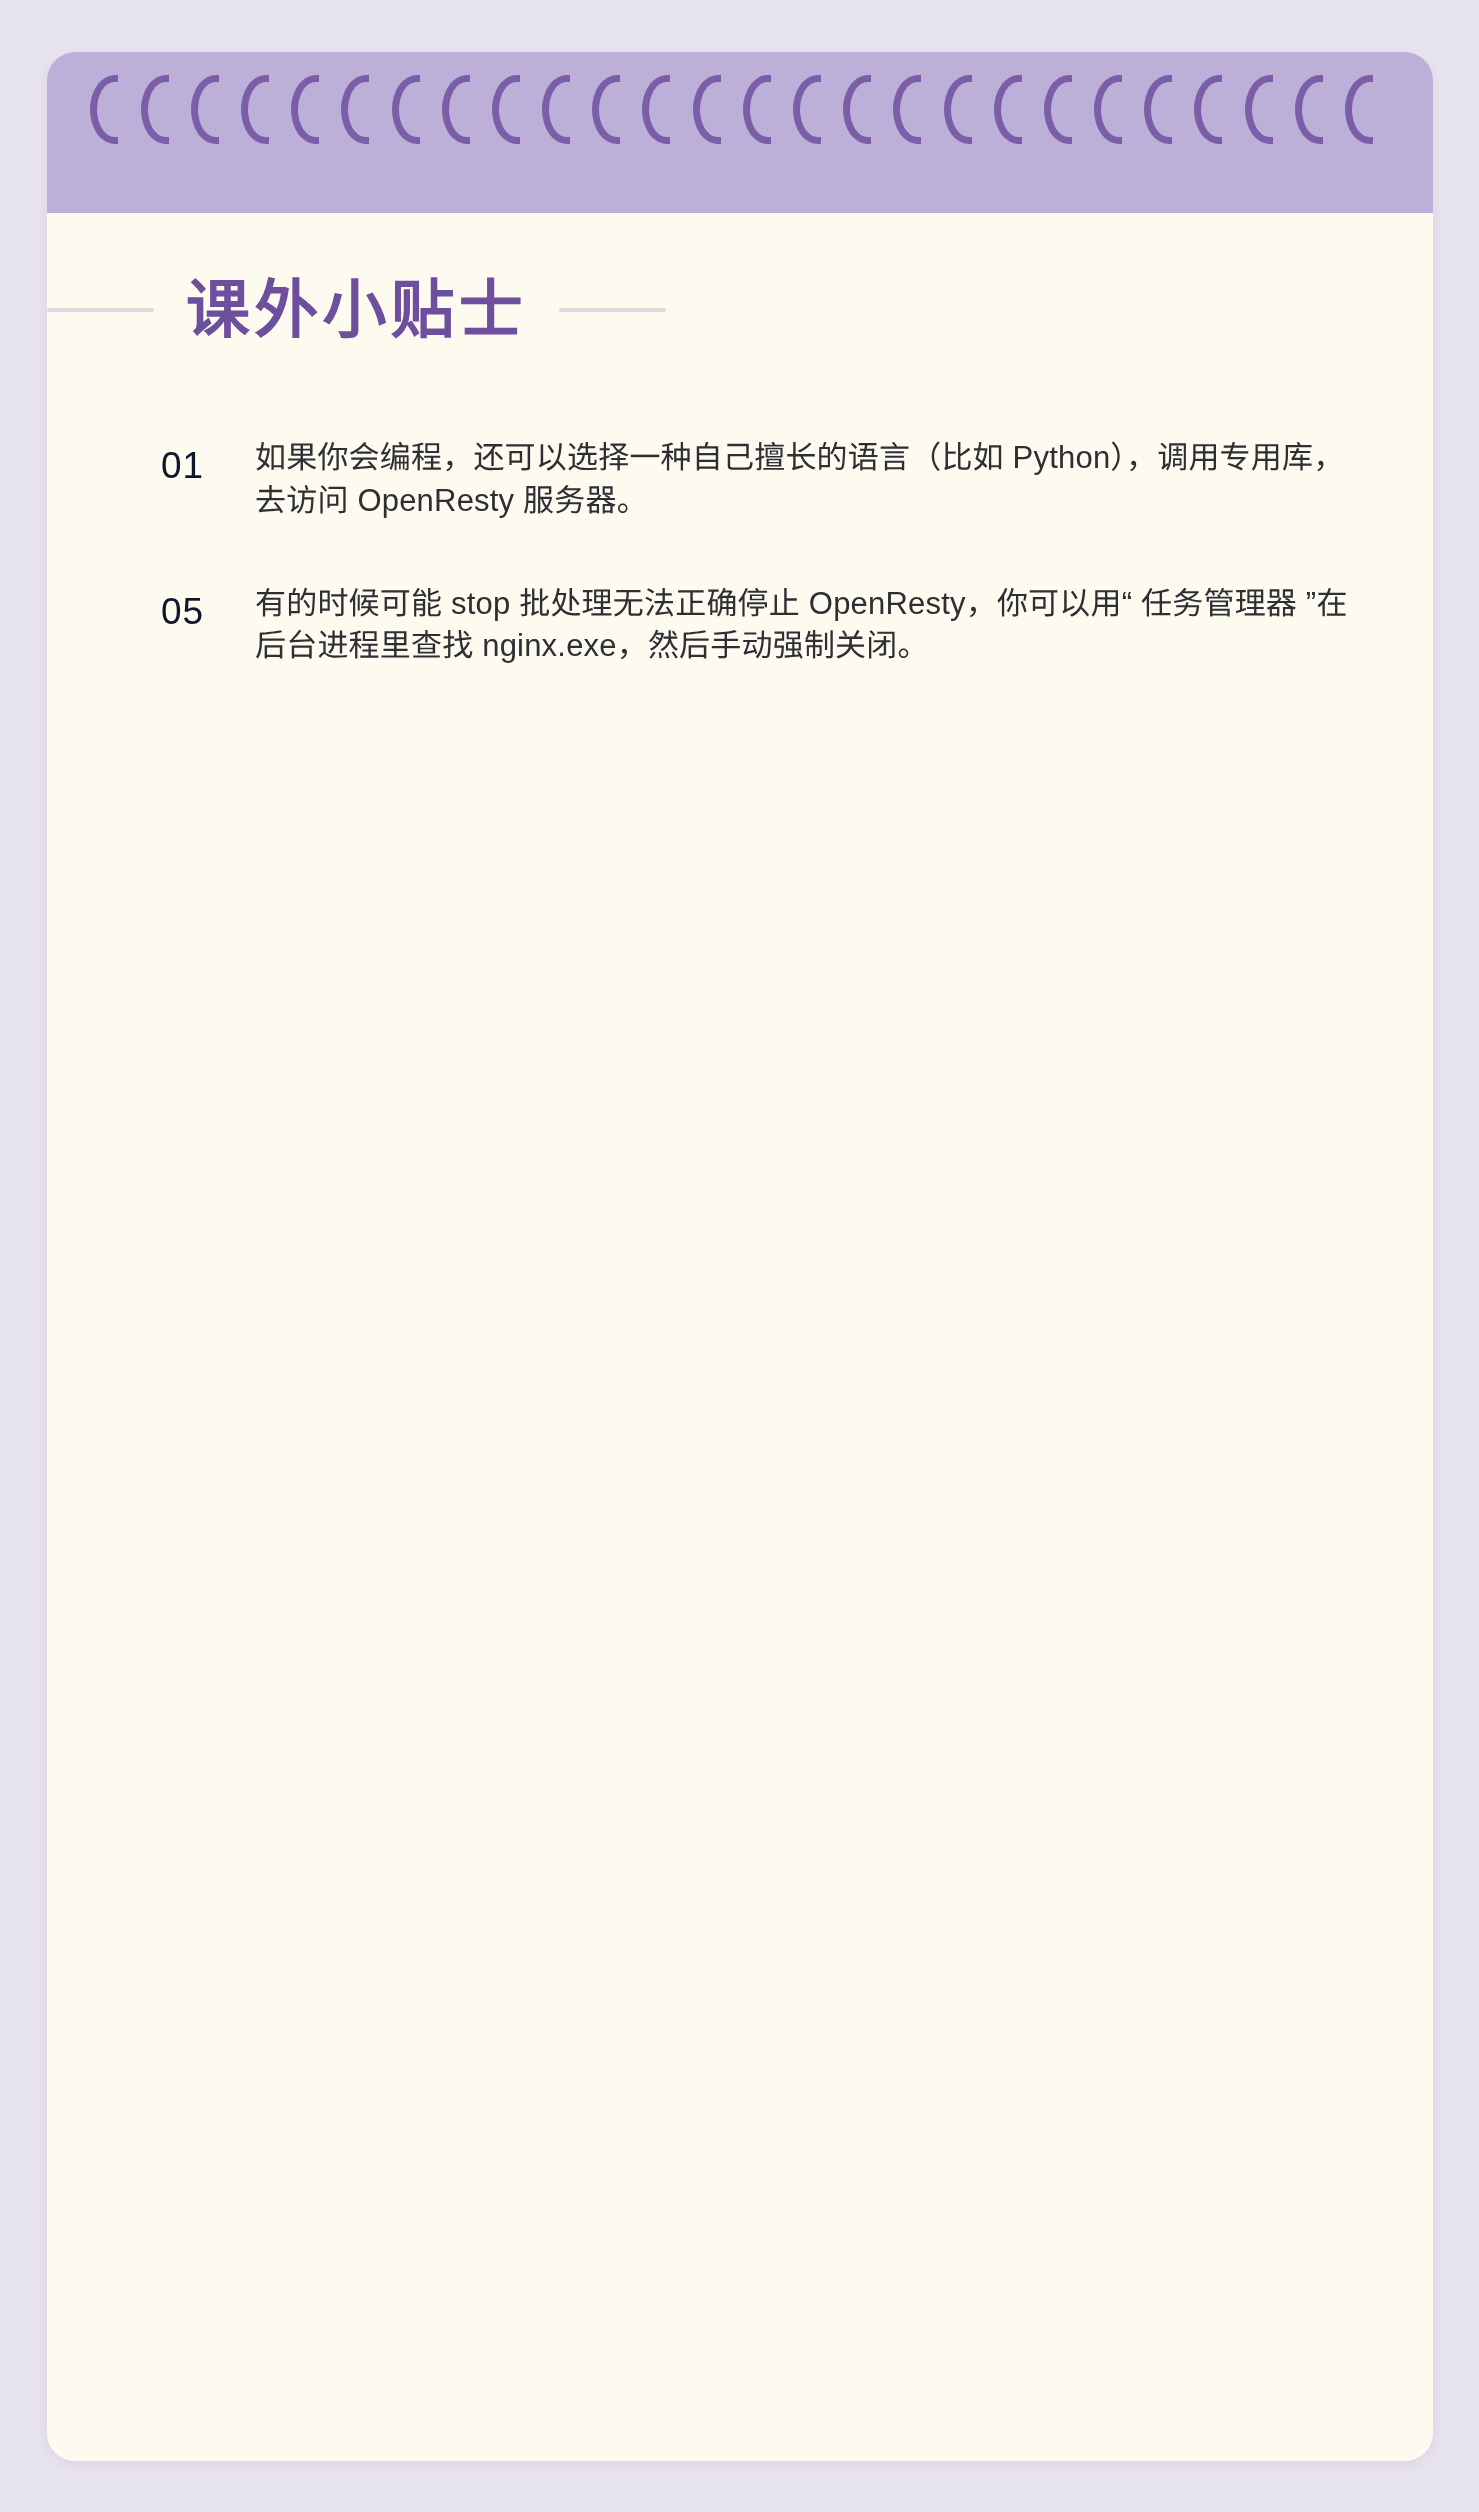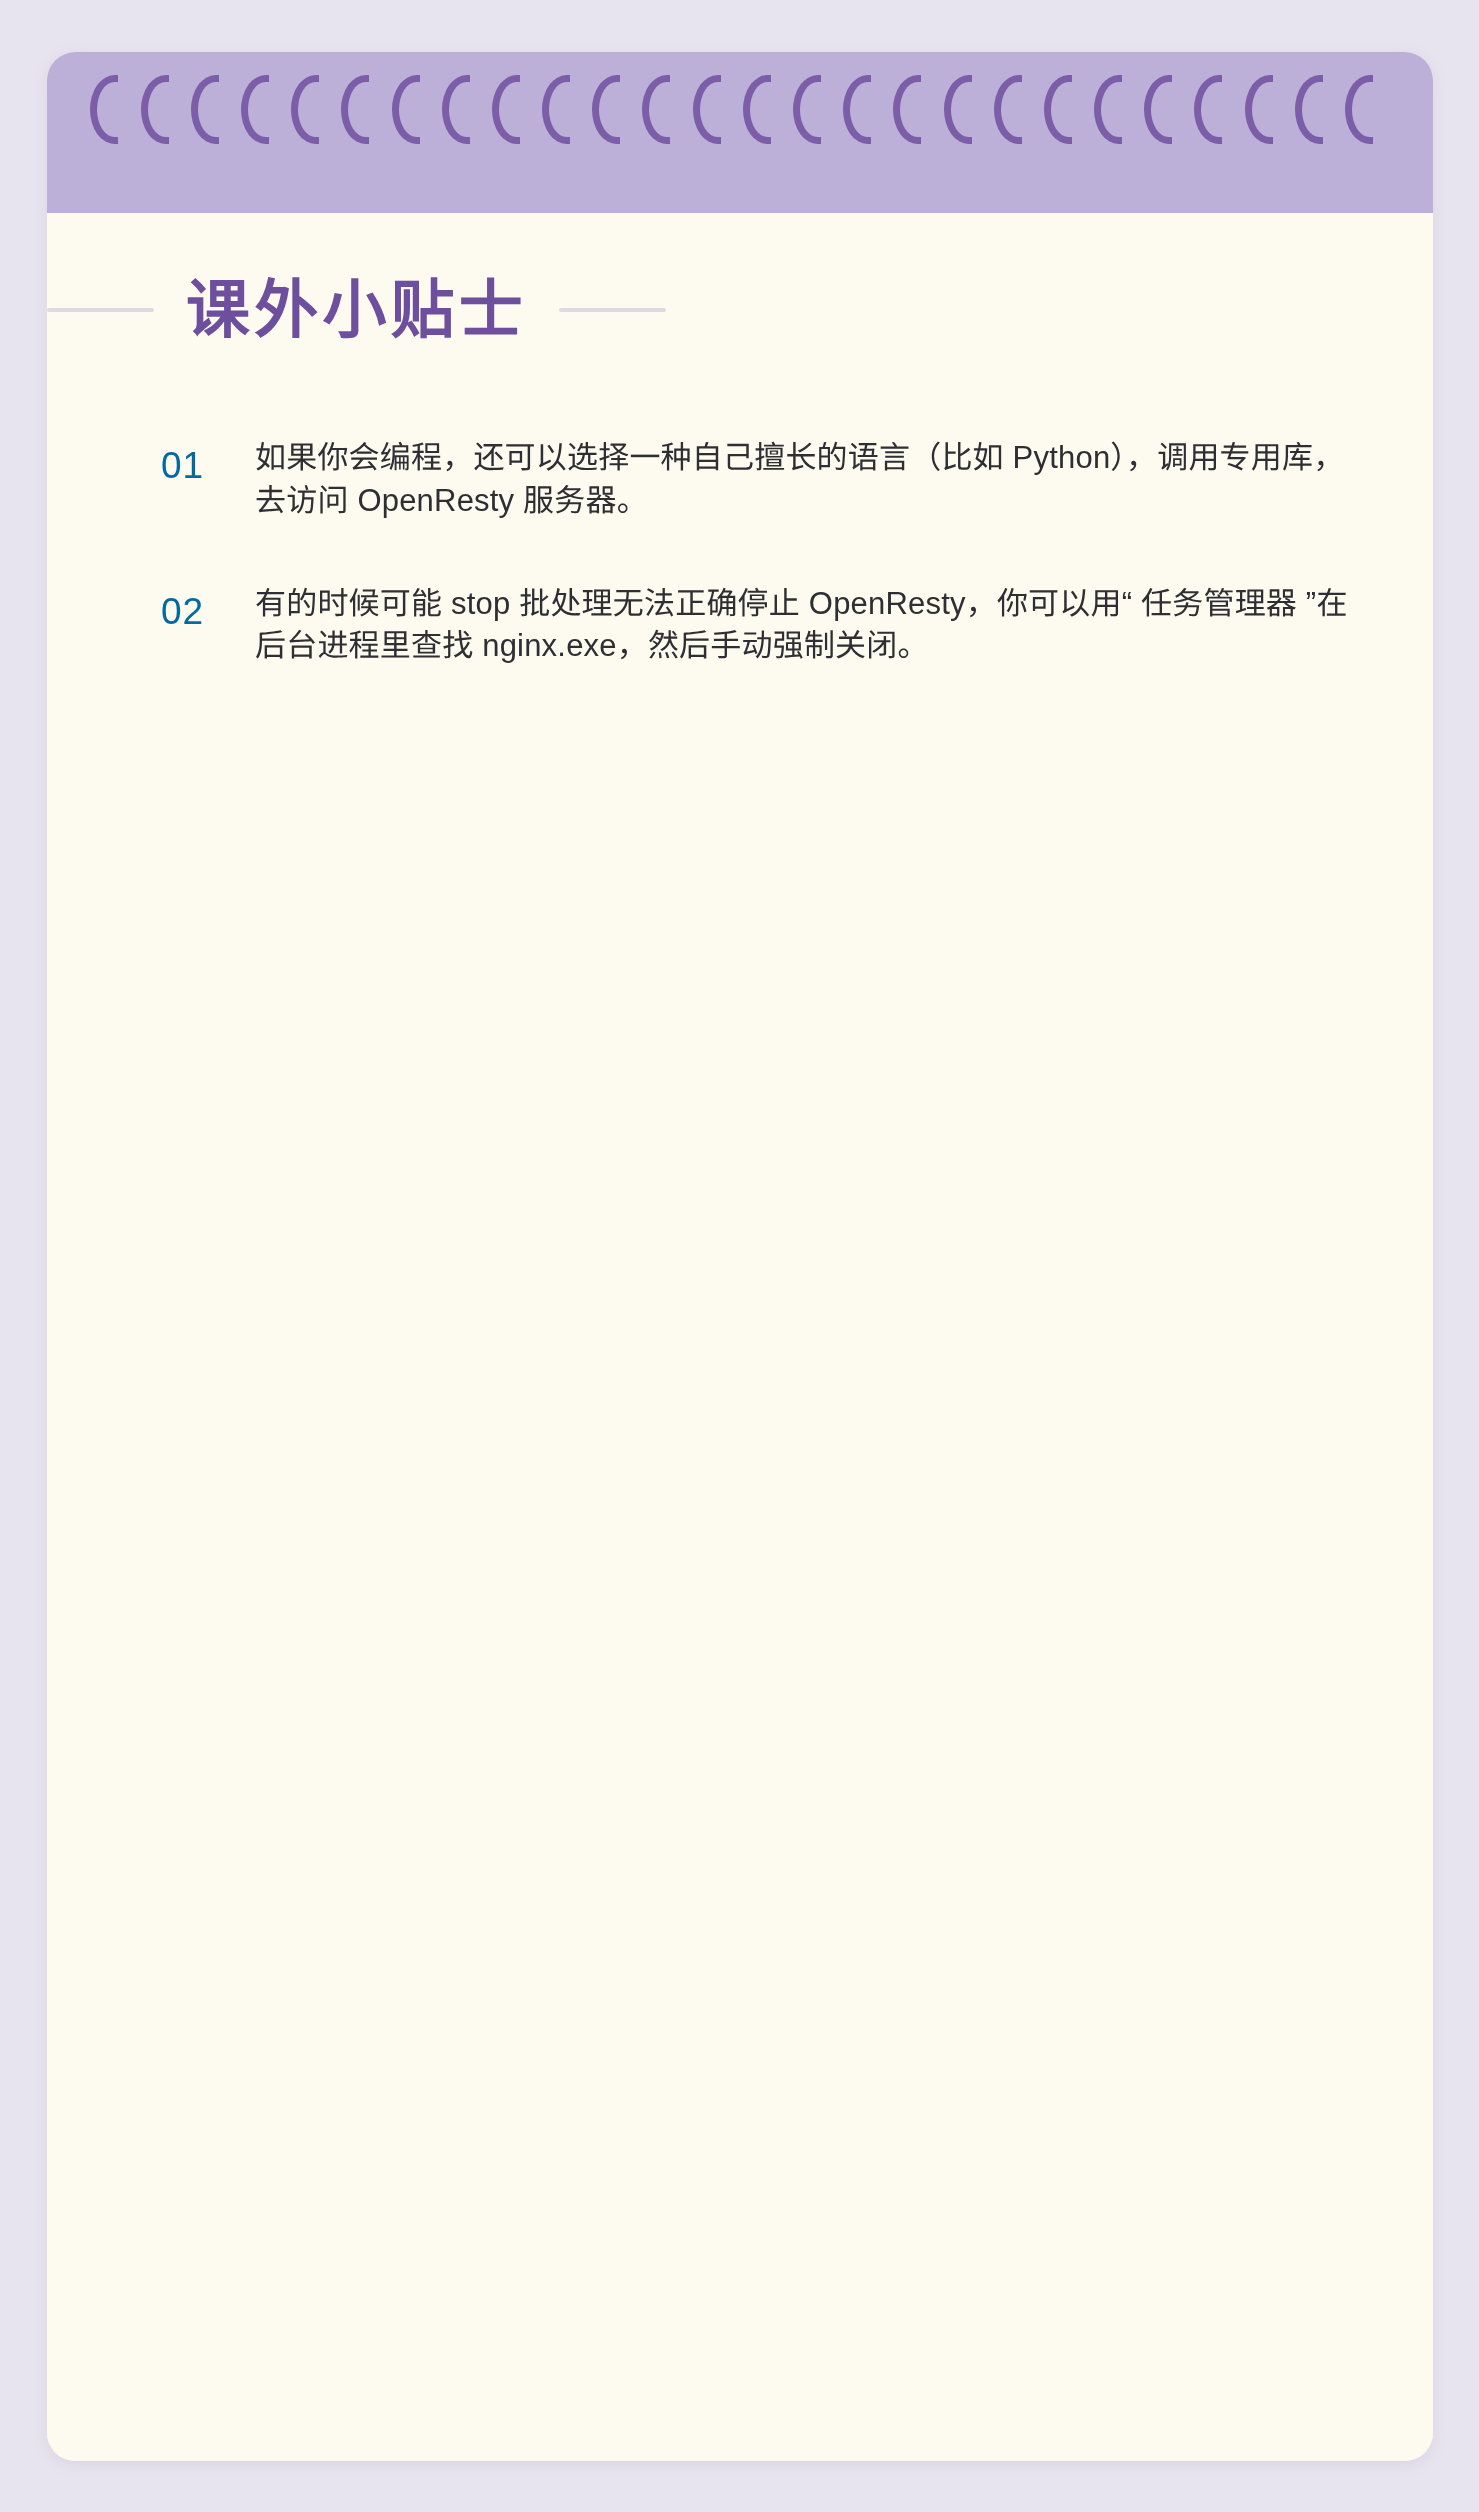--- a/index.html
+++ b/index.html
@@ -102,21 +102,21 @@
     align-items: flex-start;
     margin-bottom: 60px;
   }
   .tip:last-child { margin-bottom: 0; }
 
   .tip-num {
     width: 94px;
     flex: 0 0 94px;
     font-size: 37px;
     font-weight: 400;
-    color: #0369a1;
+    color: #0f172a;
     line-height: 1.38;
     padding-top: 3.3px;
     letter-spacing: 0.8px;
   }
   .tip-text {
     flex: 1 1 auto;
     font-size: 31px;
     line-height: 1.38;
     color: #2f2f33;
     font-weight: 400;
@@ -165,20 +165,20 @@
       <div class="title">课外小贴士</div>
       <div class="title-rule"></div>
     </div>
 
     <div class="tips" id="tips">
         <div class="tip">
           <div class="tip-num">01</div>
           <div class="tip-text">如果你会编程，还可以选择一种自己擅长的语言（比如 Python），调用专用库，去访问 OpenResty 服务器。</div>
         </div>
         <div class="tip">
-          <div class="tip-num">02</div>
+          <div class="tip-num">05</div>
           <div class="tip-text">有的时候可能 stop 批处理无法正确停止 OpenResty，你可以用“ 任务管理器 ”在后台进程里查找 nginx.exe，然后手动强制关闭。</div>
         </div>
       </div>
 
   </div>
 </div>
 
 
 </body></html>

